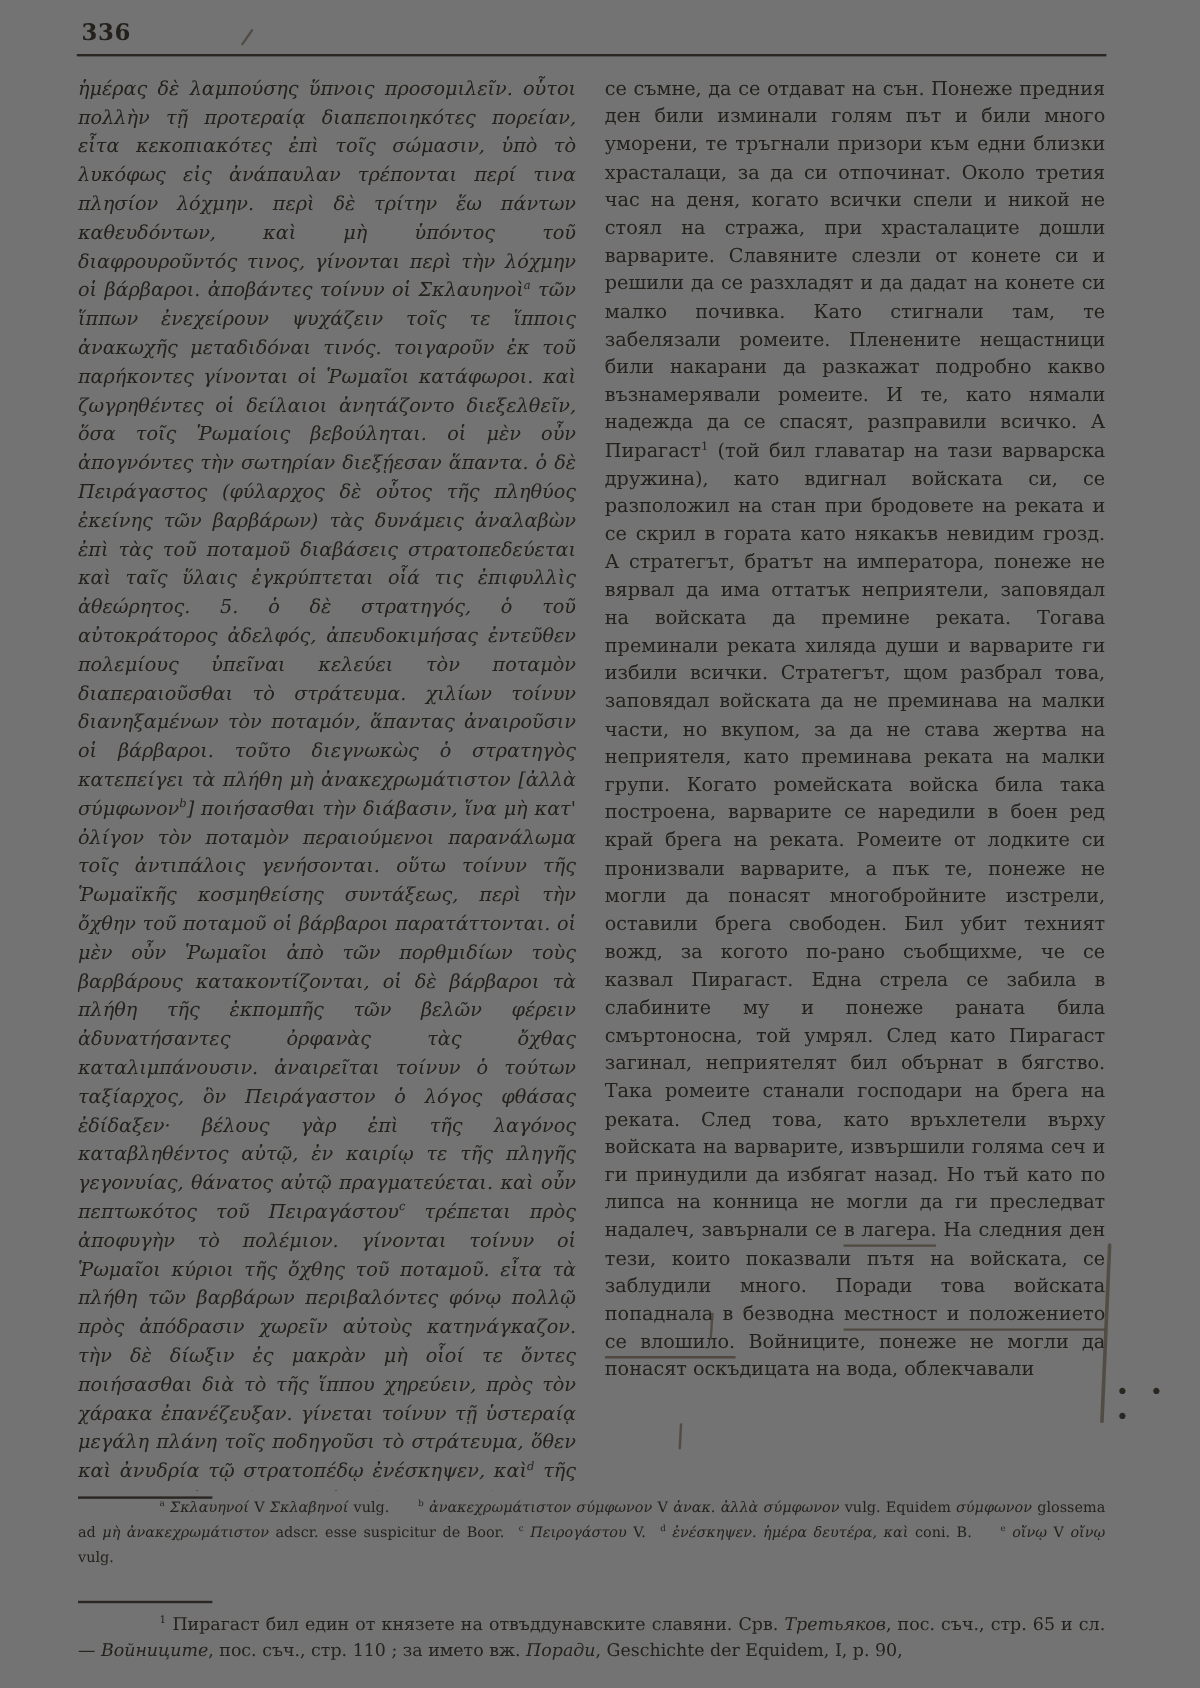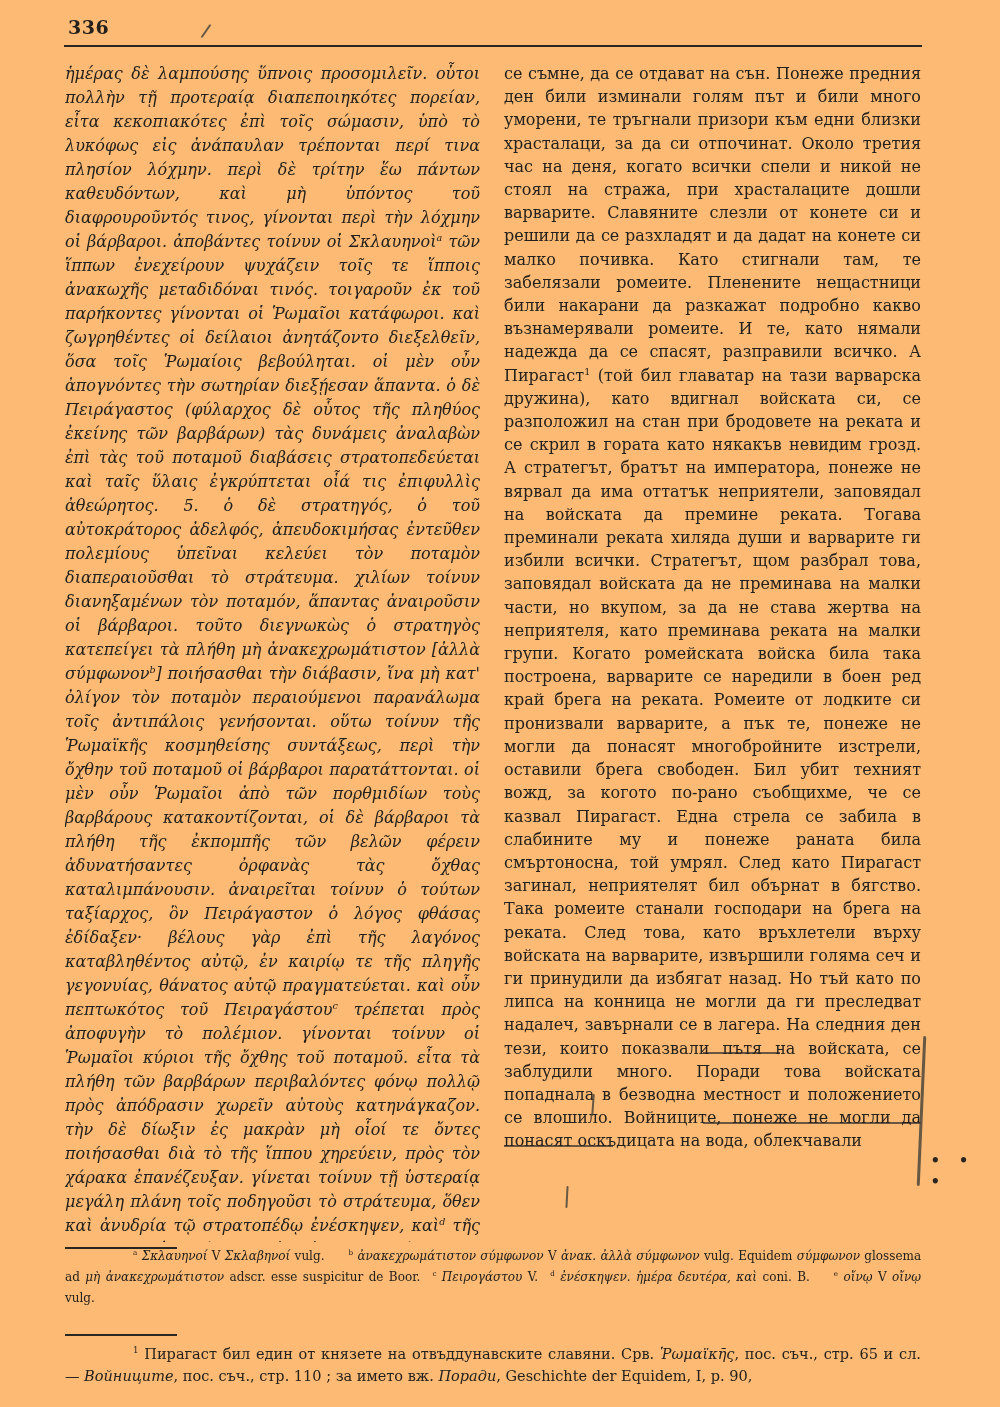--- a/index.html
+++ b/index.html
@@ -1,31 +1,31 @@
 <!DOCTYPE html>
 <html lang="bg"><head>
 <meta charset="utf-8">
 <style>
   html,body { margin:0; padding:0; background:#d8d5cd; }
   .page {
     position:relative; width:1000px; height:1407px; margin:0 auto;
-    background:#fdba74; color:#24211c; overflow:hidden;
+    background:#737373; color:#24211c; overflow:hidden;
     font-family:"DejaVu Serif", "Liberation Serif", serif;
   }
   .pagenum { position:absolute; left:68px; top:16px; font-size:19px; font-weight:bold; letter-spacing:.5px; }
   .runtitle { position:absolute; left:65px; right:80px; top:19px; text-align:center; font-weight:bold; font-size:16px; }
   .headrule { position:absolute; left:64px; top:45px; width:858px; height:2px; background:#2a2621; }
 
   .col { position:absolute; top:62px; height:1180px; overflow:hidden; text-align:justify; }
   .col p { margin:0; }
   .col-left { left:65px; width:415px; font-size:16px; line-height:24px; font-style:italic; }
   .col-right { left:504px; width:417px; font-size:16px; line-height:23.2px; }
 
   .sup { vertical-align:super; font-size:.6em; line-height:0; }
-  .pen-underline { border-bottom:2px solid rgba(70,63,52,.8); padding-bottom:18px; }
+  .pen-underline { border-bottom:2px solid rgba(70,63,52,.8); padding-bottom:3px; }
 
   .rule { position:absolute; background:#2a2621; }
   .rule-apparatus { left:65px; top:1247px; width:112px; height:2px; }
   .rule-footnote  { left:65px; top:1334px; width:112px; height:2px; }
 
   .apparatus {
     position:absolute; left:65px; top:1246px; width:856px; margin:0;
     font-size:12px; line-height:20.8px; text-align:justify; text-indent:68px;
   }
   .apparatus .greek { font-style:italic; }
@@ -57,20 +57,20 @@
   </section>
 
   <section class="col col-right">
     <p><span>се съмне, да се отдават на сън. Понеже предния ден били изминали голям път и били много уморени, те тръгнали призори към едни близки храсталаци, за да си отпочинат. Около третия час на деня, когато всички спели и никой не стоял на стража, при храсталаците дошли варварите. Славяните слезли от конете си и решили да се разхладят и да дадат на конете си малко почивка. Като стигнали там, те забелязали ромеите. Пленените нещастници били накарани да разкажат подробно какво възнамерявали ромеите. И те, като нямали надежда да се спасят, разправили всичко. А Пирагаст</span><span class="sup">1</span><span> (той бил главатар на тази варварска дружина), като вдигнал войската си, се разположил на стан при бродовете на реката и се скрил в гората като някакъв невидим грозд. А стратегът, братът на императора, понеже не вярвал да има оттатък неприятели, заповядал на войската да премине реката. Тогава преминали реката хиляда души и варварите ги избили всички. Стратегът, щом разбрал това, заповядал войската да не преминава на малки части, но вкупом, за да не става жертва на неприятеля, като преминава реката на малки групи. Когато ромейската войска била така построена, варварите се наредили в боен ред край брега на реката. Ромеите от лодките си пронизвали варварите, а пък те, понеже не могли да понасят многобройните изстрели, оставили брега свободен. Бил убит техният вожд, за когото по-рано съобщихме, че се казвал Пирагаст. Една стрела се забила в слабините му и понеже раната била смъртоносна, той умрял. След като Пирагаст загинал, неприятелят бил обърнат в бягство. Така ромеите станали господари на брега на реката. След това, като връхлетели върху войската на варварите, извършили голяма сеч и ги принудили да избягат назад. Но тъй като по липса на конница не могли да ги преследват надалеч, завърнали се </span><span class="pen-underline">в лагера.</span><span> На следния ден тези, които показвали пътя на войската, се заблудили много. Поради това войската попаднала в безводна </span><span class="pen-underline">местност и положението се влошило.</span><span> Войниците, понеже не могли да понасят оскъдицата на вода, облекчавали</span></p>
   </section>
 
   <div class="rule rule-apparatus"></div>
   <p class="apparatus"><span class="sup">a</span><span class="greek"> Σκλαυηνοί</span><span> V </span><span class="greek">Σκλαβηνοί</span><span> vulg.  </span><span class="sup">b</span><span class="greek"> ἀνακεχρωμάτιστον σύμφωνον</span><span> V </span><span class="greek">ἀνακ. ἀλλὰ σύμφωνον</span><span> vulg. Equidem </span><span class="greek">σύμφωνον</span><span> glossema ad </span><span class="greek">μὴ ἀνακεχρωμάτιστον</span><span> adscr. esse suspicitur de Boor. </span><span class="sup">c</span><span class="greek"> Πειρογάστου</span><span> V. </span><span class="sup">d</span><span class="greek"> ἐνέσκηψεν. ἡμέρα δευτέρα, καὶ</span><span> coni. B.  </span><span class="sup">e</span><span class="greek"> οἴνῳ</span><span> V </span><span class="greek">οἴνῳ</span><span> vulg.</span></p>
 
   <div class="rule rule-footnote"></div>
-  <p class="footnote"><span class="sup">1</span><span> Пирагаст бил един от князете на отвъддунавските славяни. Срв. </span><span class="italic">Ῥωμαϊκῆς</span><span>, пос. съч., стр. 65 и сл. — </span><span class="italic">Войниците</span><span>, пос. съч., стр. 110 ; за името вж. </span><span class="italic">Поради</span><span>, Geschichte der Equidem, I, p. 90,</span></p>
+  <p class="footnote"><span class="sup">1</span><span> Пирагаст бил един от князете на отвъддунавските славяни. Срв. </span><span class="italic">Третьяков</span><span>, пос. съч., стр. 65 и сл. — </span><span class="italic">Войниците</span><span>, пос. съч., стр. 110 ; за името вж. </span><span class="italic">Поради</span><span>, Geschichte der Equidem, I, p. 90,</span></p>
 
   <div class="pen pen-marginline"></div>
   <div class="pen pen-tick-1"></div>
   <div class="pen pen-tick-2"></div>
   <div class="margin-dots">• • •</div>
 
 </div>
 
 </body></html>

